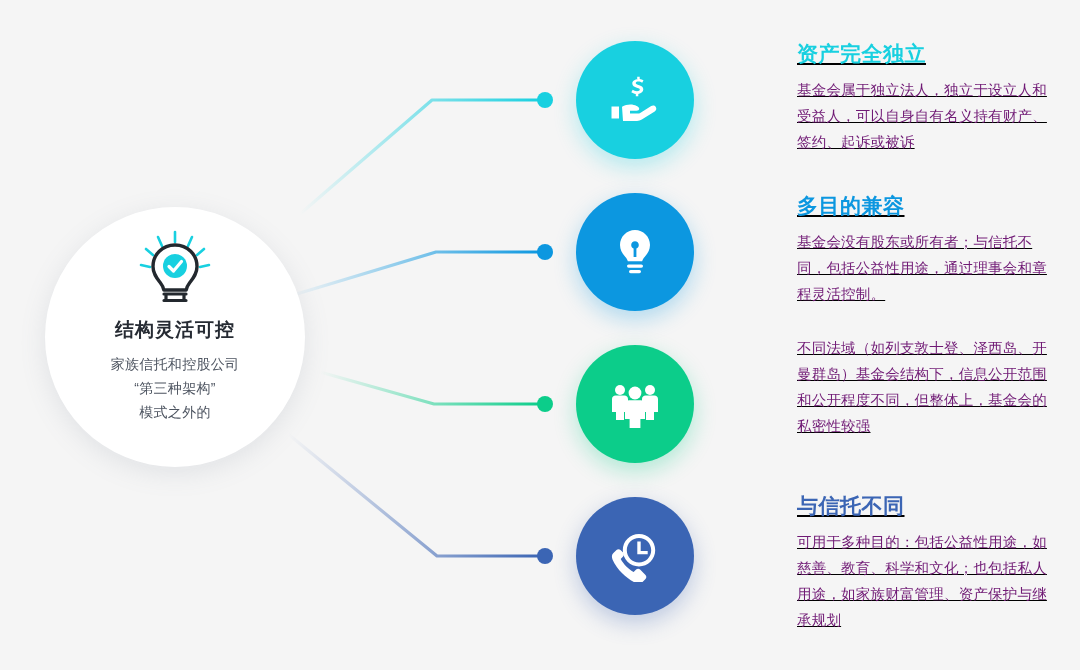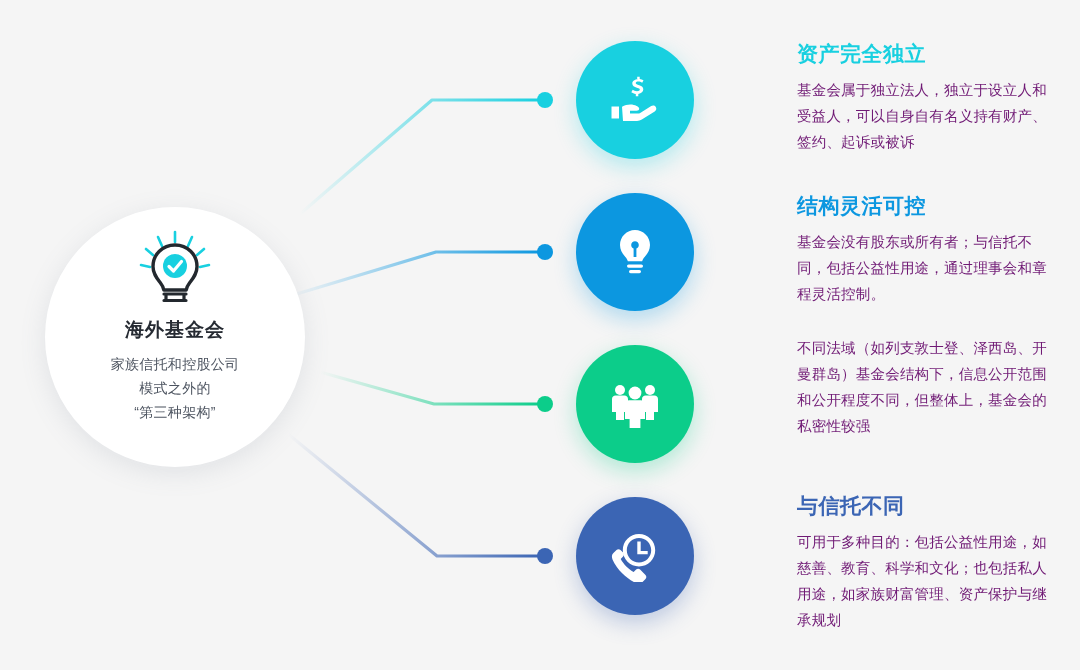--- a/index.html
+++ b/index.html
@@ -83,20 +83,21 @@
   .b0 { top: 41px;  background: #18d0e0; box-shadow: 0 8px 22px rgba(24,208,224,0.30); }
   .b1 { top: 193px; background: #0c97e0; box-shadow: 0 8px 22px rgba(12,151,224,0.30); }
   .b2 { top: 345px; background: #0ccd8a; box-shadow: 0 8px 22px rgba(12,205,138,0.30); }
   .b3 { top: 497px; background: #3b65b4; box-shadow: 0 8px 22px rgba(59,101,180,0.30); }
 
   
   .block {
     position: absolute;
     left: 797px;
     width: 260px;
+    text-decoration: underline;
   }
   .block h3 {
     margin: 0 0 9px 0;
     font-size: 21px;
     font-weight: bold;
     letter-spacing: .5px;
   }
   .block p {
     margin: 0;
     font-size: 14.5px;
@@ -160,25 +161,25 @@
         <line x1="14" y1="20" x2="21" y2="26"></line>
         <line x1="72" y1="20" x2="65" y2="26"></line>
         <line x1="9" y1="36" x2="18" y2="38"></line>
         <line x1="77" y1="36" x2="68" y2="38"></line>
       </g>
       <path d="M43,16 C30.5,16 21,25.5 21,37.5 C21,45 25,49.5 28.5,54 C30.5,56.6 31.5,58.6 31.8,61 L54.2,61 C54.5,58.6 55.5,56.6 57.5,54 C61,49.5 65,45 65,37.5 C65,25.5 55.5,16 43,16 Z" fill="none" stroke="#23282e" stroke-width="3.4" stroke-linejoin="round"></path>
       <path d="M32,65 L54,65 M32,71.5 L54,71.5 M34,65 L34,71.5 M52,65 L52,71.5" fill="none" stroke="#23282e" stroke-width="3.2" stroke-linecap="round"></path>
       <circle cx="43" cy="37" r="12" fill="#18d0e0"></circle>
       <path d="M37,37.5 L41.5,42 L49.5,32.5" fill="none" stroke="#ffffff" stroke-width="3.2" stroke-linecap="round" stroke-linejoin="round"></path>
     </svg>
-    <div id="hub-title">海外基金会</div>
+    <div id="hub-title">结构灵活可控</div>
     <div id="hub-sub">
       <div>家族信托和控股公司</div>
+      <div>“第三种架构”</div>
       <div>模式之外的</div>
-      <div>“第三种架构”</div>
     </div>
   </div>
 
   <div class="bubble b0">
     <svg width="54" height="54" viewBox="0 0 54 54">
       <g fill="#ffffff">
         <path d="M30.2,6.2 c-3.4,0 -5.9,1.7 -5.9,4.3 c0,2.4 1.9,3.5 4.6,4.2 c2.2,0.6 2.9,1 2.9,1.9 c0,1 -1.1,1.6 -2.8,1.6 c-1.8,0 -3.2,-0.6 -4.3,-1.4 l-1.4,2.5 c1.2,0.9 2.8,1.5 4.5,1.7 l0,2.2 l2.5,0 l0,-2.3 c3.1,-0.4 5,-2.2 5,-4.6 c0,-2.5 -1.8,-3.6 -4.8,-4.4 c-2.2,-0.6 -2.8,-1 -2.8,-1.8 c0,-0.9 0.9,-1.5 2.5,-1.5 c1.5,0 2.9,0.5 4,1.2 l1.3,-2.5 c-1.1,-0.7 -2.4,-1.2 -3.8,-1.4 l0,-2.2 l-2.5,0 l0,2.3 z"></path>
         <path d="M3.5,33.5 l7.5,0 l0,12 l-7.5,0 z" rx="1"></path>
         <path d="M14,33.8 c2.6,-1.4 5.4,-2.2 8.3,-2.2 c2.6,0 4.4,0.5 6.3,1.5 c1.6,0.8 2.6,1.6 2.6,2.7 c0,1.2 -1,2 -2.6,2 l-6.6,0 l0,2.8 l7.6,0 c1.1,0 2.1,-0.3 3,-0.9 l10.6,-6.6 c1.6,-1 3.6,-0.6 4.6,0.9 c1,1.5 0.5,3.4 -1.1,4.4 l-12.9,8.2 c-1.4,0.9 -3.1,1.4 -4.8,1.4 l-14,0 z"></path>
       </g>
@@ -216,21 +217,21 @@
         <path d="M11.5,20 c-1.1,-1.1 -2.9,-1.1 -4,0 l-3.3,3.3 c-1.6,1.6 -1.6,4 -0.6,6.4 c2,4.8 5.6,9.6 9.6,13.6 c4,4 8.8,7.6 13.6,9.6 c2.4,1 4.8,1 6.4,-0.6 l3.3,-3.3 c1.1,-1.1 1.1,-2.9 0,-4 l-5.4,-5.4 c-1.1,-1.1 -2.9,-1.1 -4,0 l-2.4,2.4 c-2.6,-1.4 -5.2,-3.4 -7.4,-5.6 c-2.2,-2.2 -4.2,-4.8 -5.6,-7.4 l2.4,-2.4 c1.1,-1.1 1.1,-2.9 0,-4 z"></path>
       </g>
     </svg>
   </div>
 
   <div class="block k0">
     <h3 style="color:#18d0e0">资产完全独立</h3>
     <p>基金会属于独立法人，独立于设立人和受益人，可以自身自有名义持有财产、签约、起诉或被诉</p>
   </div>
   <div class="block k1">
-    <h3 style="color:#0c97e0">结构灵活可控</h3>
+    <h3 style="color:#0c97e0">多目的兼容</h3>
     <p>基金会没有股东或所有者；与信托不同，包括公益性用途，通过理事会和章程灵活控制。</p>
   </div>
   <div class="block k2">
     <p>不同法域（如列支敦士登、泽西岛、开曼群岛）基金会结构下，信息公开范围和公开程度不同，但整体上，基金会的私密性较强</p>
   </div>
   <div class="block k3">
     <h3 style="color:#3b65b4">与信托不同</h3>
     <p>可用于多种目的：包括公益性用途，如慈善、教育、科学和文化；也包括私人用途，如家族财富管理、资产保护与继承规划</p>
   </div>
 

